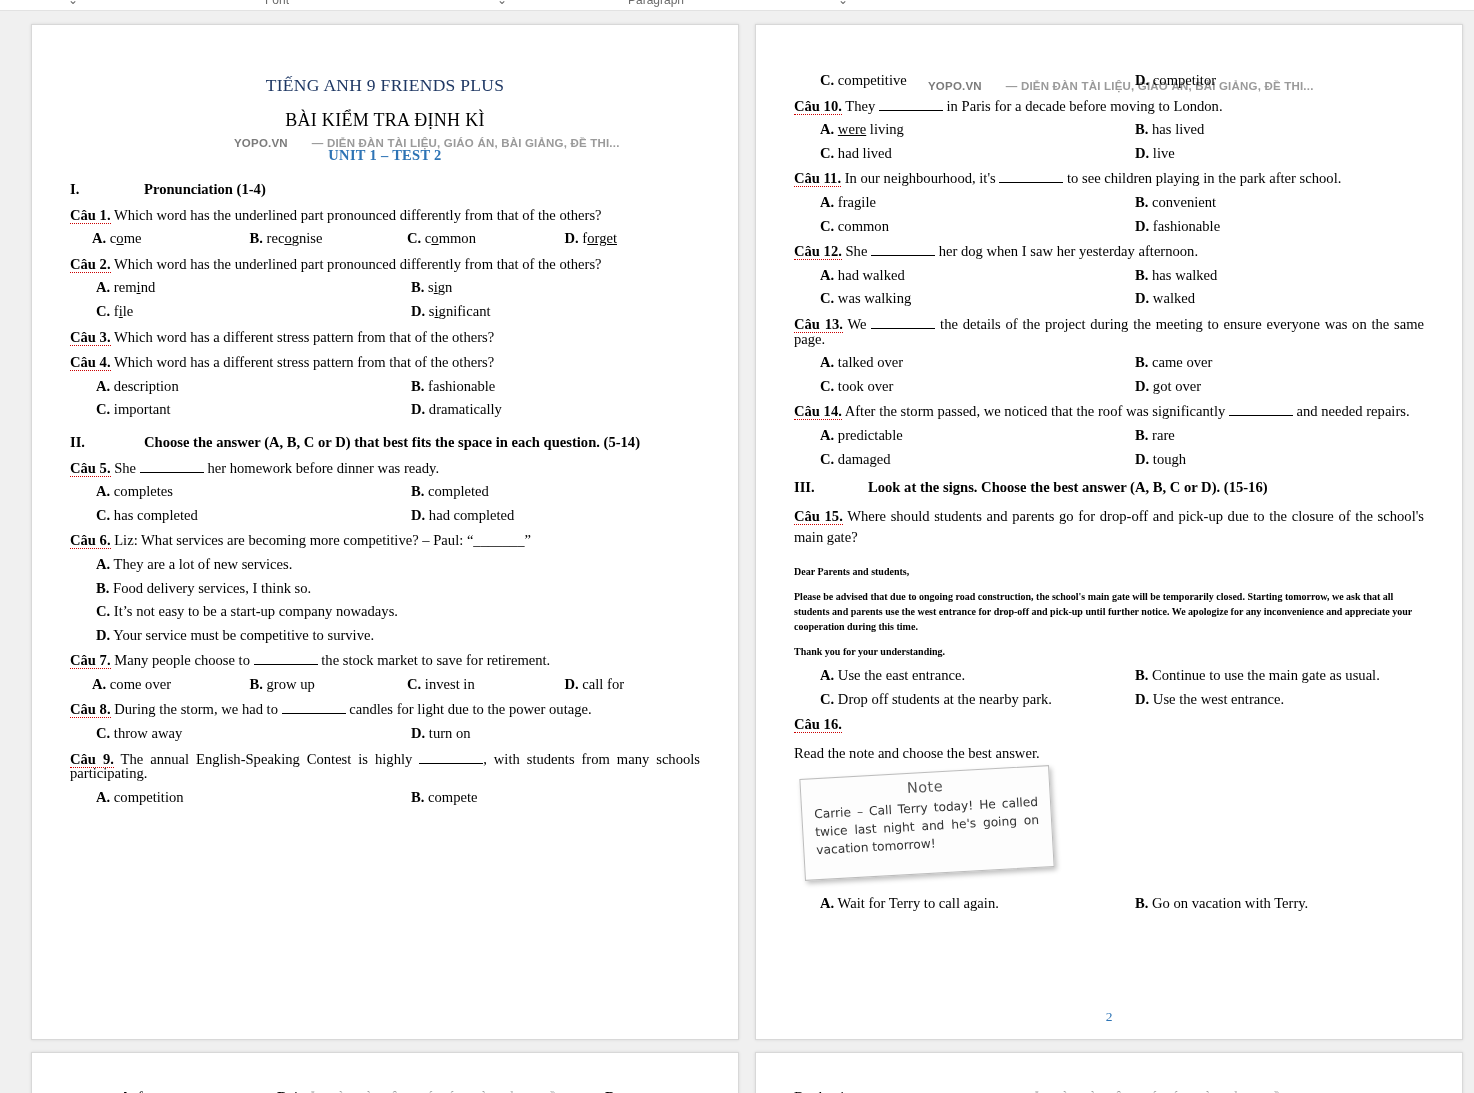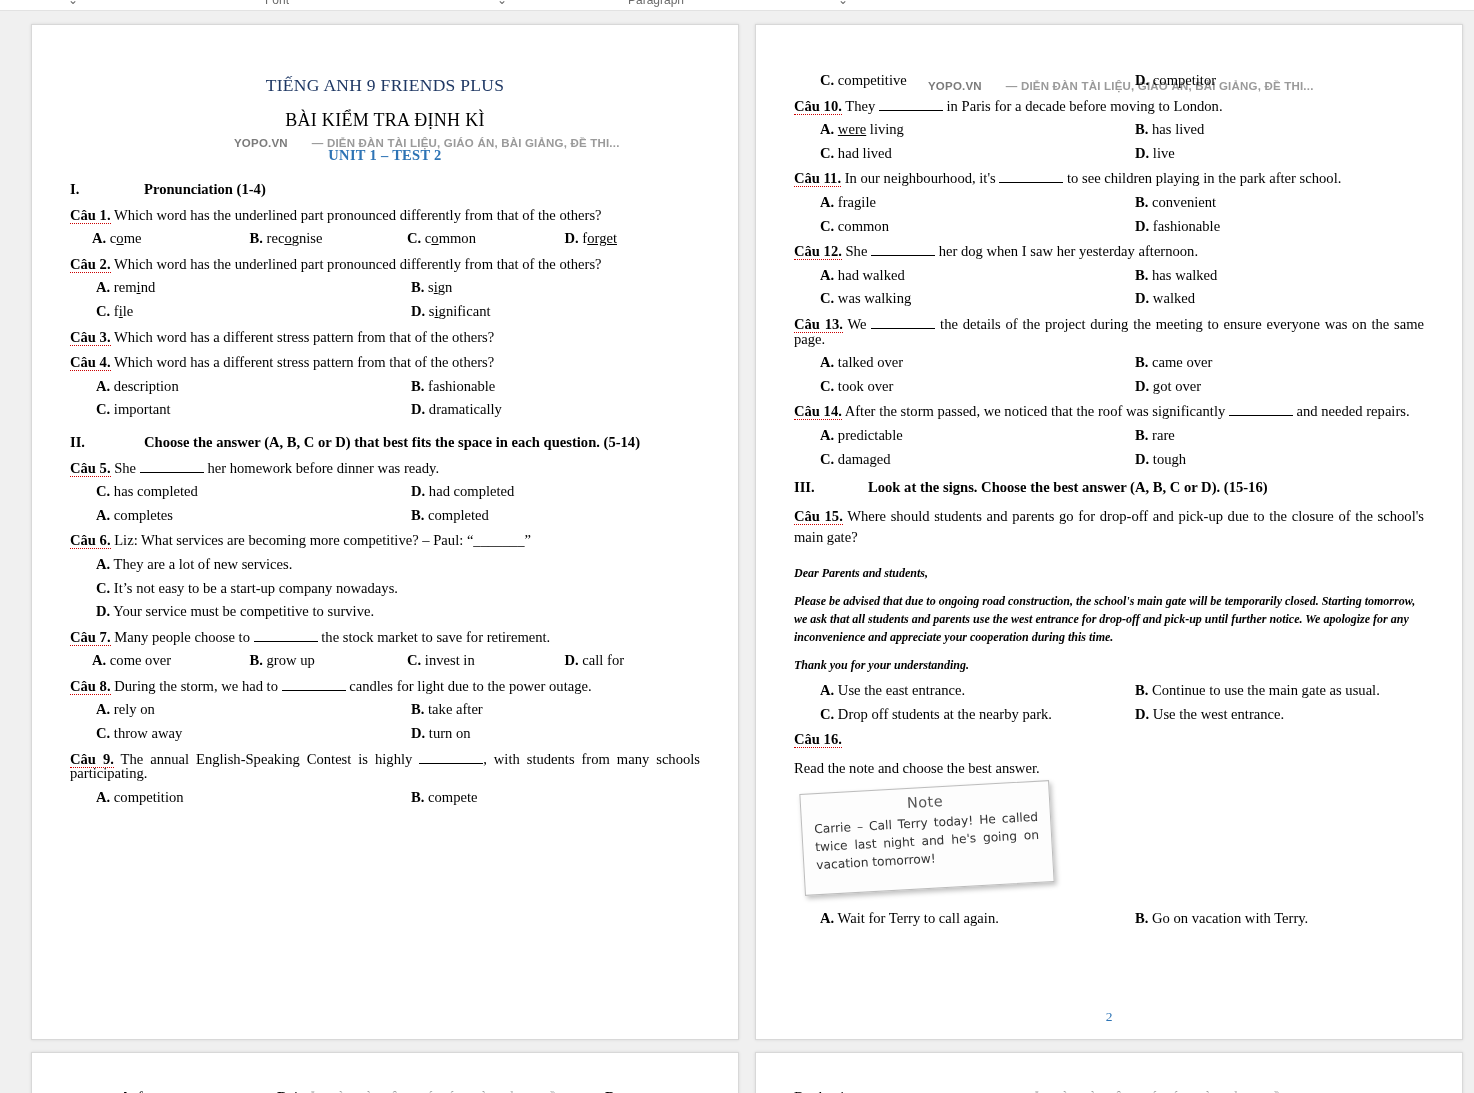--- a/index.html
+++ b/index.html
@@ -72,21 +72,21 @@
   .two .opt{width:50%;padding-left:26px;box-sizing:border-box;}
   .four .opt{width:25%;padding-left:22px;box-sizing:border-box;}
   .one .opt{display:block;padding-left:26px;margin-top:9px;}
   .row{margin-top:9px;}
   .pagenum{
     position:absolute;bottom:14px;left:0;width:100%;
     text-align:center;color:#2e74b5;font-size:13.5px;
   }
   .fill{border-bottom:1px solid #000;display:inline-block;width:64px;}
 
-  .letter{font-style:italic;font-weight:bold;font-size:12px;line-height:1.5;margin-top:16px;}
+  .letter{font-weight:bold;font-size:10px;line-height:1.5;margin-top:16px;}
   .letter p{margin:10px 0 0 0;}
 
   .note-wrap{margin-top:12px;margin-left:8px;height:110px;position:relative;}
   .note-card{
     position:absolute;left:0;top:0;width:248px;height:100px;
     background:#fdfdfd;border:1px solid #bdbdbd;
     box-shadow:2px 3px 5px rgba(0,0,0,.25);
     transform:rotate(-3.2deg);
   }
   .note-title{
@@ -180,54 +180,52 @@
           <span style="margin-left:38px;">Choose the answer (A, B, C or D) that best fits the space in each question. (5-14)</span>
         </div>
 
         <div class="q">
           <span class="lbl">Câu 5.</span>
           <span>She</span>
           <span class="fill"></span>
           <span>her homework before dinner was ready.</span>
         </div>
         <div class="opts two">
+          <span class="opt"><b>A.</b> <span>completes</span></span><span class="opt"><b>B.</b> <span>completed</span></span>
+        </div>
+        <div class="opts two">
           <span class="opt"><b>C.</b> <span>has completed</span></span><span class="opt"><b>D.</b> <span>had completed</span></span>
-        </div>
-        <div class="opts two">
-          <span class="opt"><b>A.</b> <span>completes</span></span><span class="opt"><b>B.</b> <span>completed</span></span>
         </div>
 
         <div class="q">
           <span class="lbl">Câu 6.</span>
           <span>Liz: What services are becoming more competitive? – Paul: “_______”</span>
         </div>
         <div class="opts one">
           <span class="opt"><b>A.</b> <span>They are a lot of new services.</span></span>
+          <span class="opt"><b>B.</b> <span>Food delivery services, I think so.</span></span>
           <span class="opt"><b>C.</b> <span>It’s not easy to be a start-up company nowadays.</span></span>
           <span class="opt"><b>D.</b> <span>Your service must be competitive to survive.</span></span>
         </div>
 
         <div class="q">
           <span class="lbl">Câu 7.</span>
           <span>Many people choose to</span>
           <span class="fill"></span>
           <span>the stock market to save for retirement.</span>
         </div>
         <div class="opts four">
           <span class="opt"><b>A.</b> <span>come over</span></span><span class="opt"><b>B.</b> <span>grow up</span></span><span class="opt"><b>C.</b> <span>invest in</span></span><span class="opt"><b>D.</b> <span>call for</span></span>
         </div>
 
         <div class="q">
           <span class="lbl">Câu 8.</span>
           <span>During the storm, we had to</span>
           <span class="fill"></span>
           <span>candles for light due to the power outage.</span>
-        </div>
-        <div class="opts two">
-          <span class="opt"><b>A.</b> <span>rely on</span></span><span class="opt"><b>B.</b> <span>take after</span></span>
         </div>
         <div class="opts two">
           <span class="opt"><b>C.</b> <span>throw away</span></span><span class="opt"><b>D.</b> <span>turn on</span></span>
         </div>
 
         <div class="q" style="text-align:justify;">
           <span class="lbl">Câu 9.</span>
           <span>The annual English-Speaking Contest is highly</span>
           <span class="fill"></span><span>, with students from many schools participating.</span>
         </div>

